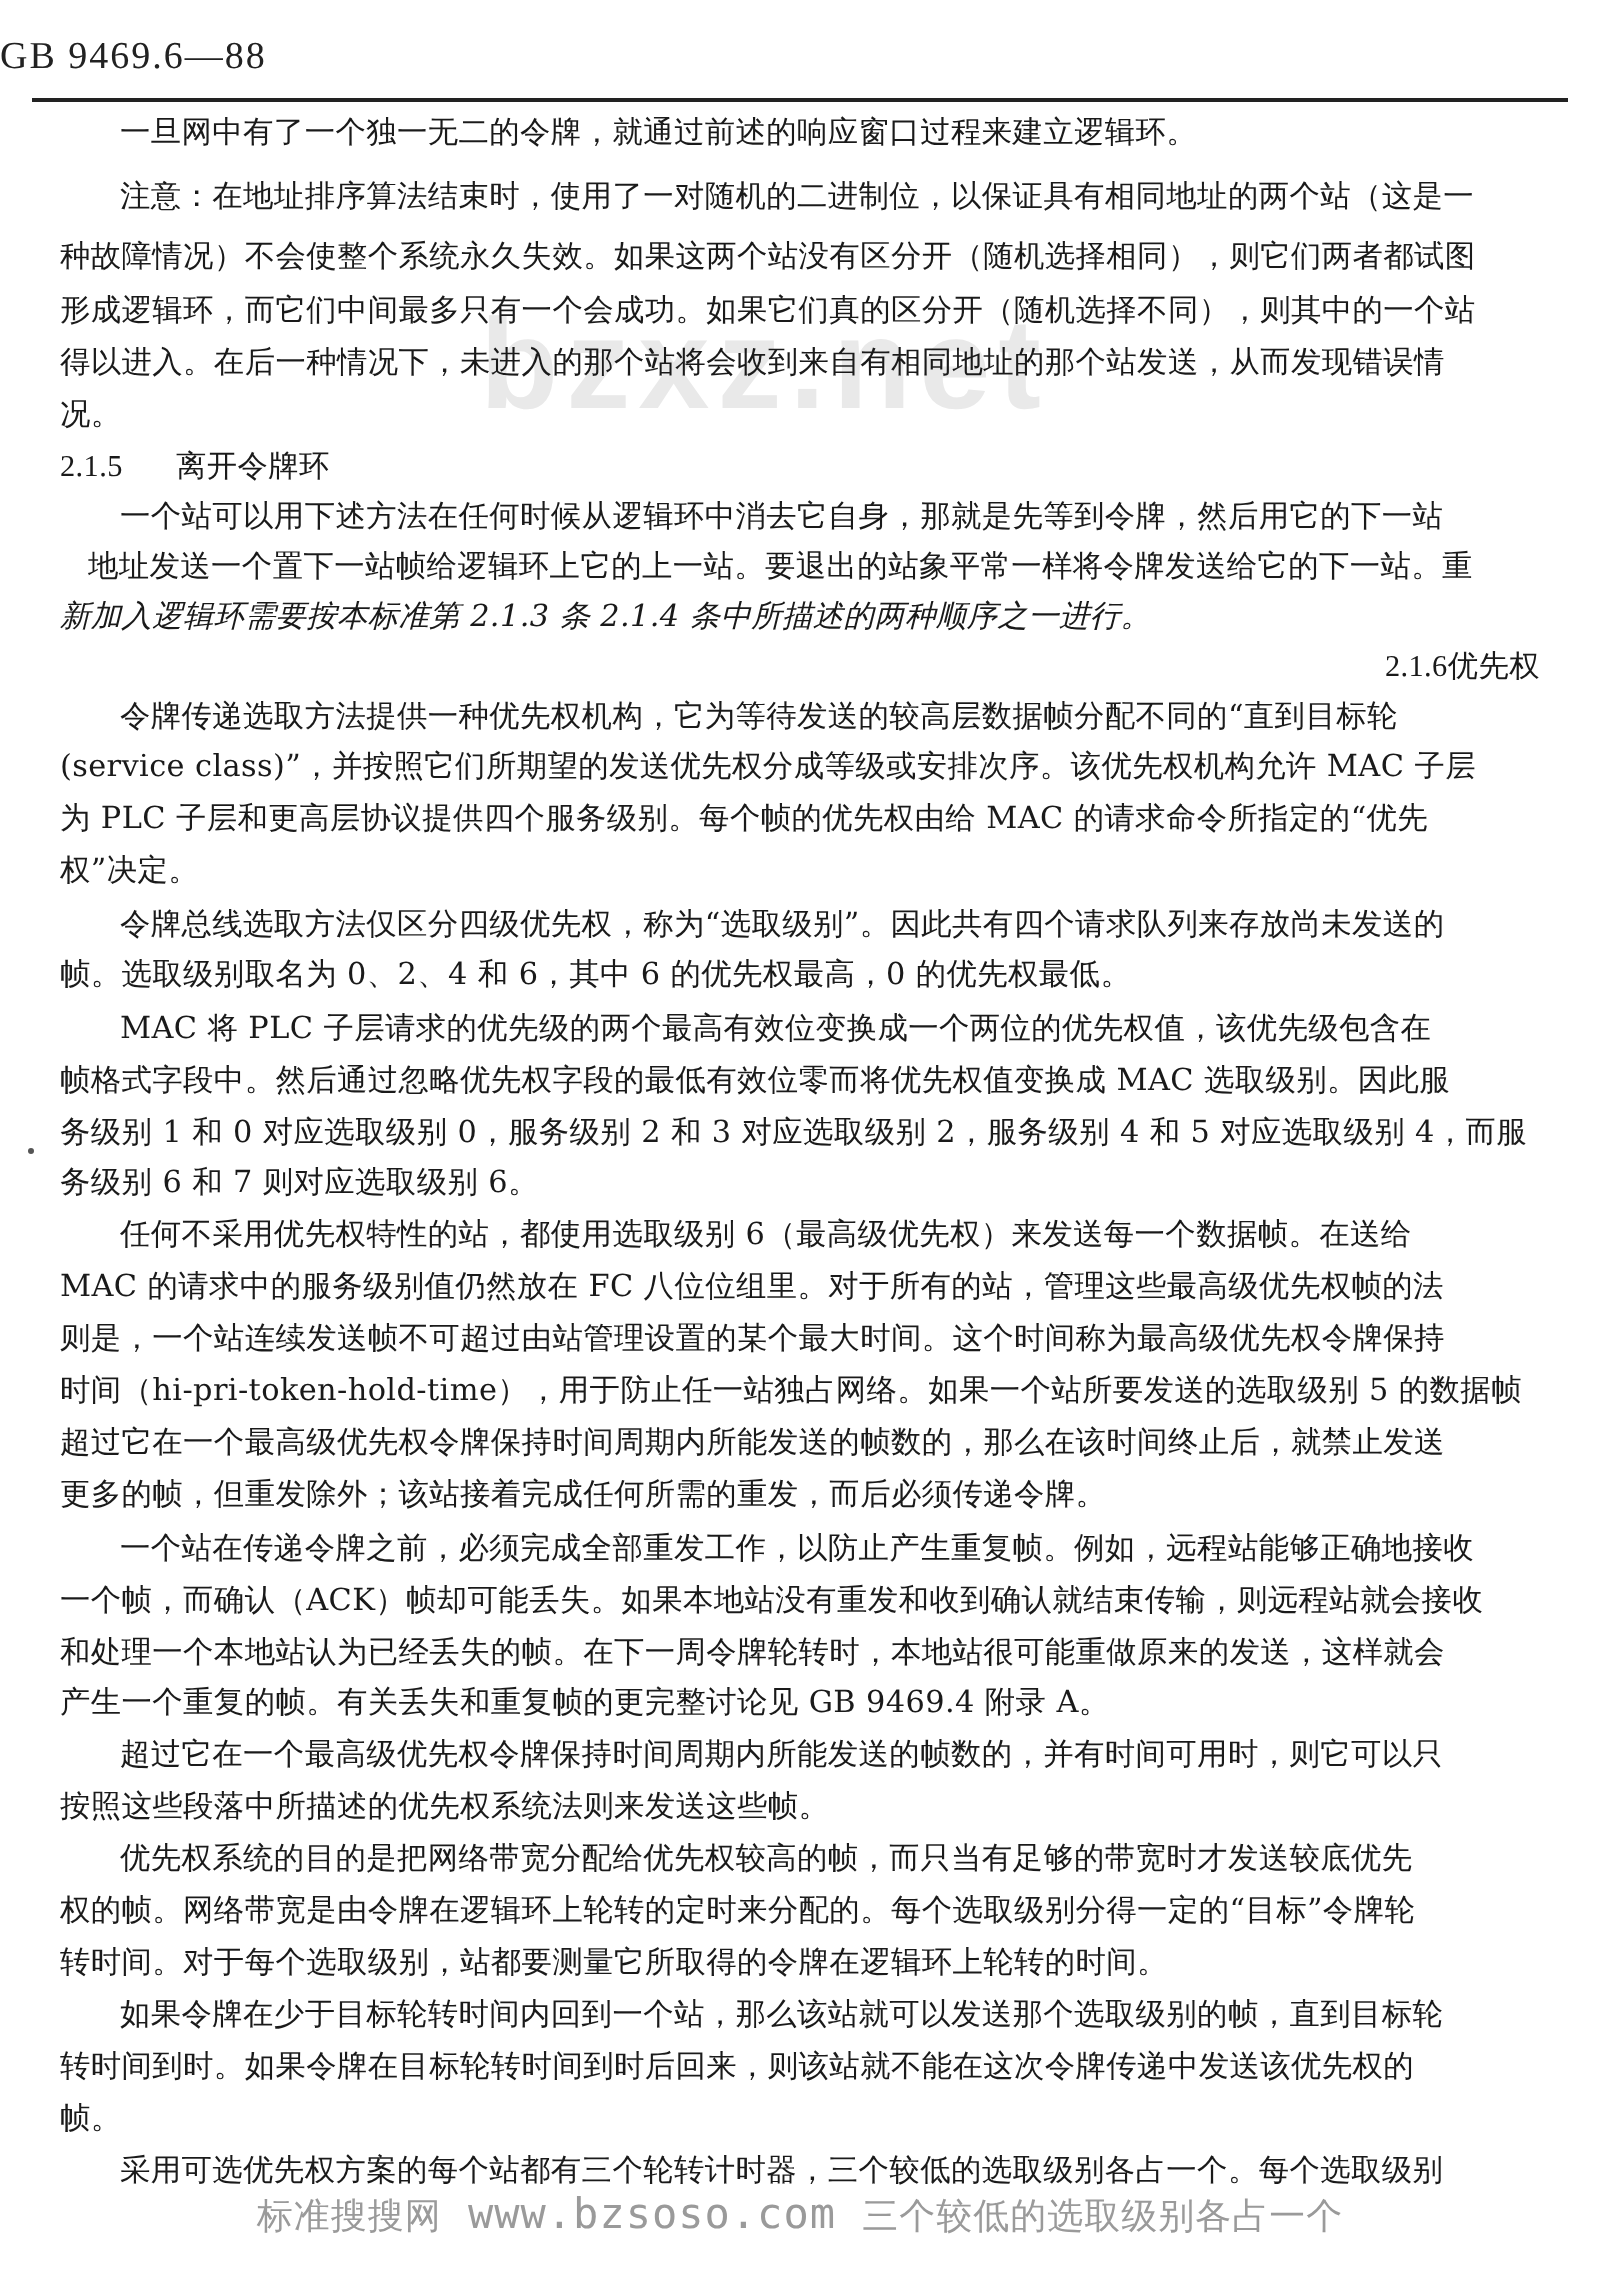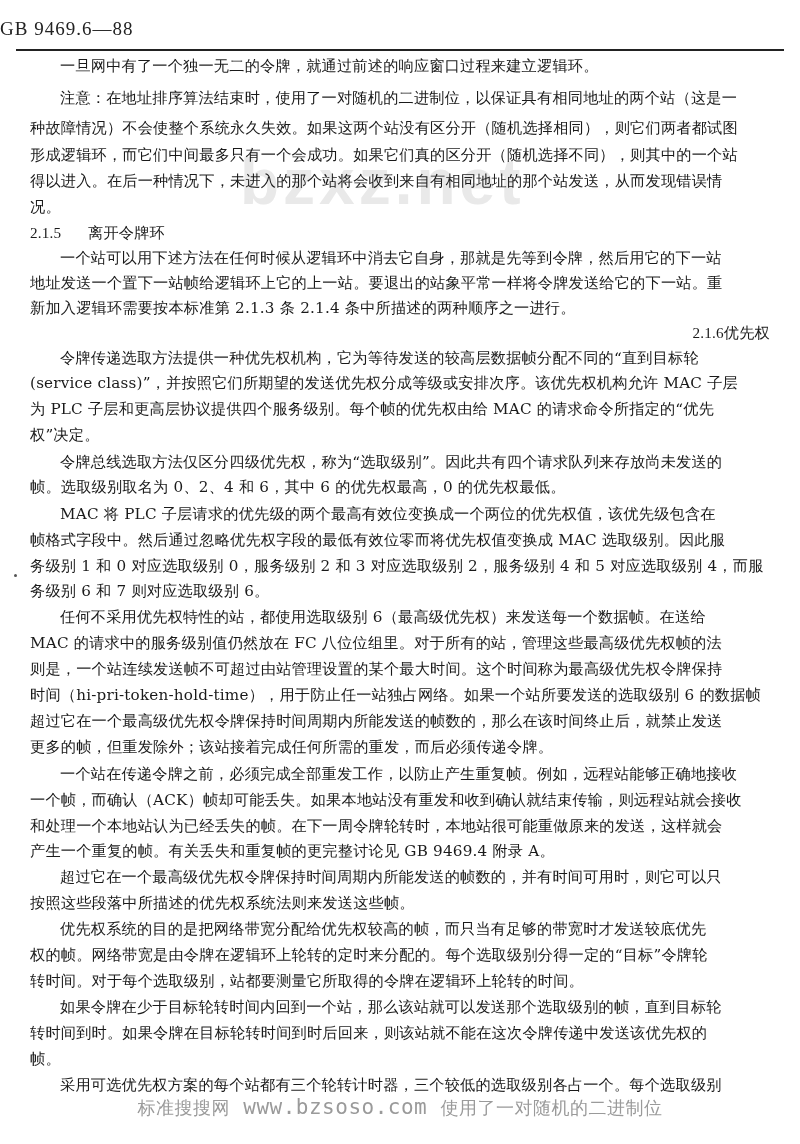--- a/index.html
+++ b/index.html
@@ -54,37 +54,37 @@
 
 <div class="content" id="content">
     <div class="line indent" style="top: 56px;">一旦网中有了一个独一无二的令牌，就通过前述的响应窗口过程来建立逻辑环。</div>
     <div class="line indent" style="top: 88px;">注意：在地址排序算法结束时，使用了一对随机的二进制位，以保证具有相同地址的两个站（这是一</div>
     <div class="line " style="top: 118px;">种故障情况）不会使整个系统永久失效。如果这两个站没有区分开（随机选择相同），则它们两者都试图</div>
     <div class="line " style="top: 145px;">形成逻辑环，而它们中间最多只有一个会成功。如果它们真的区分开（随机选择不同），则其中的一个站</div>
     <div class="line " style="top: 171px;">得以进入。在后一种情况下，未进入的那个站将会收到来自有相同地址的那个站发送，从而发现错误情</div>
     <div class="line " style="top: 197px;">况。</div>
     <div class="line heading" style="top: 223px;"><span class="num">2.1.5</span><span>离开令牌环</span></div>
     <div class="line indent" style="top: 248px;">一个站可以用下述方法在任何时候从逻辑环中消去它自身，那就是先等到令牌，然后用它的下一站</div>
-    <div class="line " style="top: 273px;">地址发送一个置下一站帧给逻辑环上它的上一站。要退出的站象平常一样将令牌发送给它的下一站。重</div>
-    <div class="line " style="top: 298px;">新加入逻辑环需要按本标准第 2.1.3 条 2.1.4 条中所描述的两种顺序之一进行。</div>
+    <div class="line " style="top: 273px; margin-left: 14px;">地址发送一个置下一站帧给逻辑环上它的上一站。要退出的站象平常一样将令牌发送给它的下一站。重</div>
+    <div class="line " style="top: 298px; font-style: italic;">新加入逻辑环需要按本标准第 2.1.3 条 2.1.4 条中所描述的两种顺序之一进行。</div>
     <div class="line heading" style="top: 323px; text-align: right;"><span class="num">2.1.6</span><span>优先权</span></div>
     <div class="line indent" style="top: 348px;">令牌传递选取方法提供一种优先权机构，它为等待发送的较高层数据帧分配不同的“直到目标轮</div>
     <div class="line " style="top: 373px;">(service class)”，并按照它们所期望的发送优先权分成等级或安排次序。该优先权机构允许 MAC 子层</div>
     <div class="line " style="top: 399px;">为 PLC 子层和更高层协议提供四个服务级别。每个帧的优先权由给 MAC 的请求命令所指定的“优先</div>
     <div class="line " style="top: 425px;">权”决定。</div>
     <div class="line indent" style="top: 452px;">令牌总线选取方法仅区分四级优先权，称为“选取级别”。因此共有四个请求队列来存放尚未发送的</div>
     <div class="line " style="top: 477px;">帧。选取级别取名为 0、2、4 和 6，其中 6 的优先权最高，0 的优先权最低。</div>
     <div class="line indent" style="top: 504px;">MAC 将 PLC 子层请求的优先级的两个最高有效位变换成一个两位的优先权值，该优先级包含在</div>
     <div class="line " style="top: 530px;">帧格式字段中。然后通过忽略优先权字段的最低有效位零而将优先权值变换成 MAC 选取级别。因此服</div>
     <div class="line " style="top: 556px;">务级别 1 和 0 对应选取级别 0，服务级别 2 和 3 对应选取级别 2，服务级别 4 和 5 对应选取级别 4，而服</div>
     <div class="line " style="top: 581px;">务级别 6 和 7 则对应选取级别 6。</div>
     <div class="line indent" style="top: 607px;">任何不采用优先权特性的站，都使用选取级别 6（最高级优先权）来发送每一个数据帧。在送给</div>
     <div class="line " style="top: 633px;">MAC 的请求中的服务级别值仍然放在 FC 八位位组里。对于所有的站，管理这些最高级优先权帧的法</div>
     <div class="line " style="top: 659px;">则是，一个站连续发送帧不可超过由站管理设置的某个最大时间。这个时间称为最高级优先权令牌保持</div>
-    <div class="line " style="top: 685px;">时间（hi-pri-token-hold-time），用于防止任一站独占网络。如果一个站所要发送的选取级别 6 的数据帧</div>
+    <div class="line " style="top: 685px;">时间（hi-pri-token-hold-time），用于防止任一站独占网络。如果一个站所要发送的选取级别 5 的数据帧</div>
     <div class="line " style="top: 711px;">超过它在一个最高级优先权令牌保持时间周期内所能发送的帧数的，那么在该时间终止后，就禁止发送</div>
     <div class="line " style="top: 737px;">更多的帧，但重发除外；该站接着完成任何所需的重发，而后必须传递令牌。</div>
     <div class="line indent" style="top: 764px;">一个站在传递令牌之前，必须完成全部重发工作，以防止产生重复帧。例如，远程站能够正确地接收</div>
     <div class="line " style="top: 790px;">一个帧，而确认（ACK）帧却可能丢失。如果本地站没有重发和收到确认就结束传输，则远程站就会接收</div>
     <div class="line " style="top: 816px;">和处理一个本地站认为已经丢失的帧。在下一周令牌轮转时，本地站很可能重做原来的发送，这样就会</div>
     <div class="line " style="top: 841px;">产生一个重复的帧。有关丢失和重复帧的更完整讨论见 GB 9469.4 附录 A。</div>
     <div class="line indent" style="top: 867px;">超过它在一个最高级优先权令牌保持时间周期内所能发送的帧数的，并有时间可用时，则它可以只</div>
     <div class="line " style="top: 893px;">按照这些段落中所描述的优先权系统法则来发送这些帧。</div>
     <div class="line indent" style="top: 919px;">优先权系统的目的是把网络带宽分配给优先权较高的帧，而只当有足够的带宽时才发送较底优先</div>
     <div class="line " style="top: 945px;">权的帧。网络带宽是由令牌在逻辑环上轮转的定时来分配的。每个选取级别分得一定的“目标”令牌轮</div>
@@ -93,14 +93,14 @@
     <div class="line " style="top: 1023px;">转时间到时。如果令牌在目标轮转时间到时后回来，则该站就不能在这次令牌传递中发送该优先权的</div>
     <div class="line " style="top: 1049px;">帧。</div>
     <div class="line indent" style="top: 1075px;">采用可选优先权方案的每个站都有三个轮转计时器，三个较低的选取级别各占一个。每个选取级别</div>
   </div>
 
 <div class="margin-dot" style="top:574px;left:14px"></div>
 
 <div class="footer-watermark">
   <span class="cjk">标准搜搜网</span>
   <span>www.bzsoso.com</span>
-  <span class="cjk">使用了一对随机的二进制位</span>
+  <span class="cjk">三个较低的选取级别各占一个</span>
 </div>
 
 </body></html>

